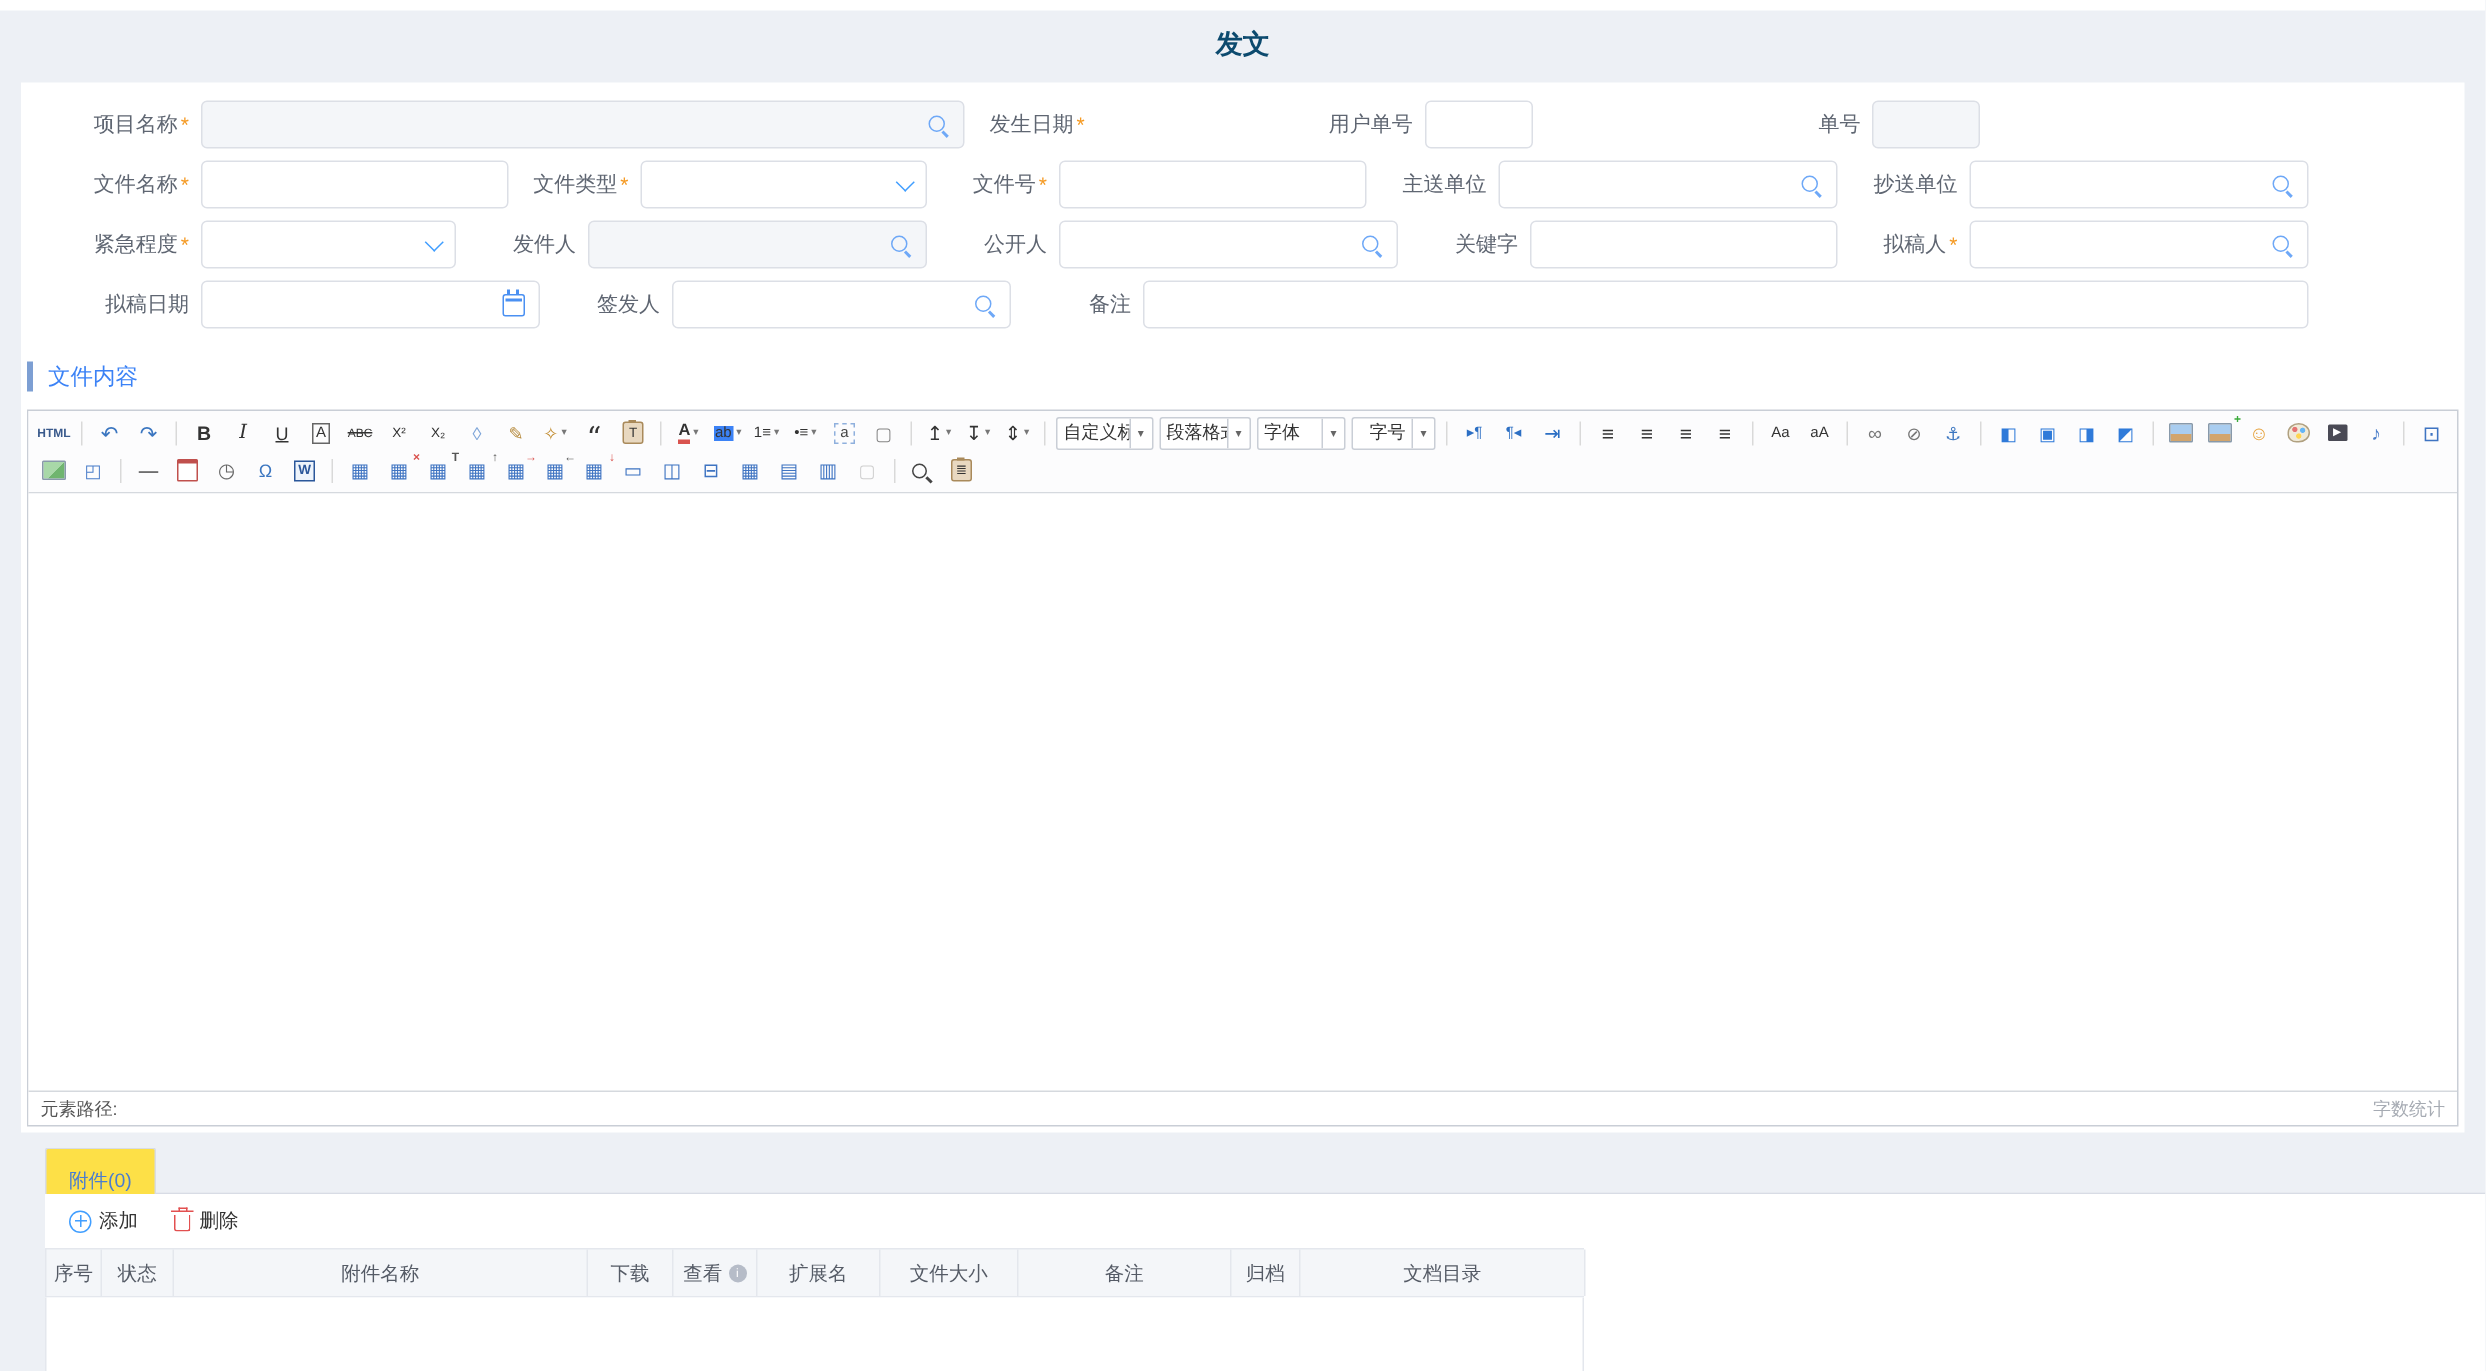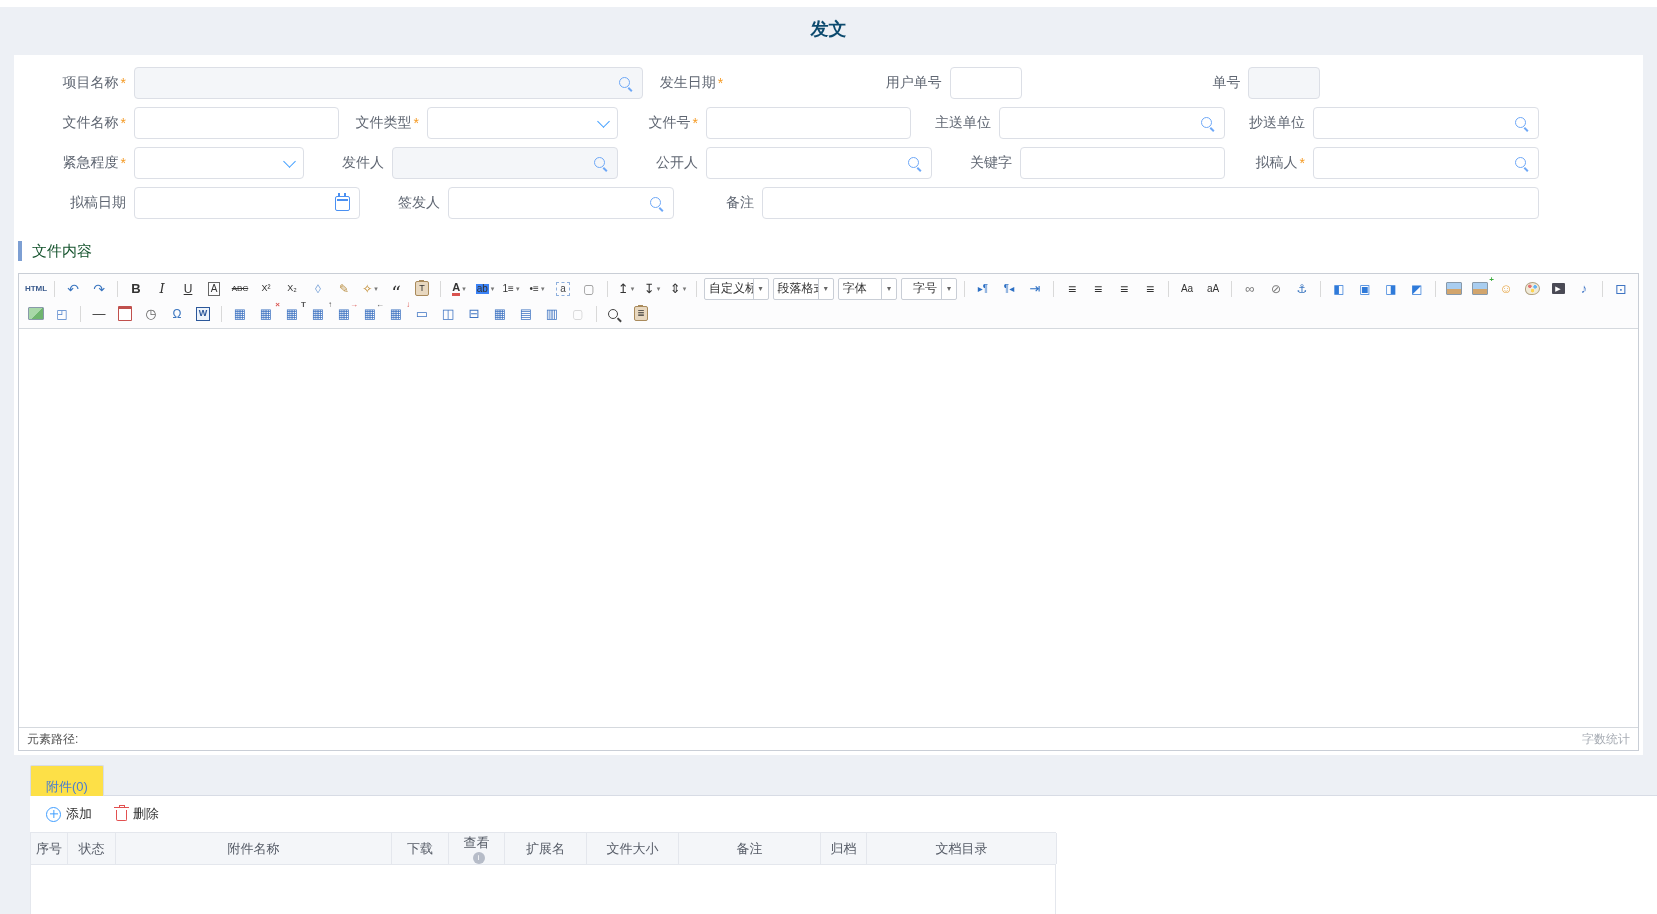--- a/index.html
+++ b/index.html
@@ -21,21 +21,21 @@
   .span5{grid-column:6 / span 5}
   .search-ic{width:15px;height:15px;position:relative;flex:0 0 auto;cursor:pointer}
   .search-ic::before{content:"";position:absolute;left:1px;top:1px;width:9px;height:9px;border:1.5px solid #6ea8f7;border-radius:50%}
   .search-ic::after{content:"";position:absolute;left:11px;top:11px;width:5px;height:1.5px;background:#6ea8f7;transform:rotate(45deg);transform-origin:0 0}
   .cal-ic{width:13px;height:13px;border:1.5px solid #4a90f2;border-radius:2px;position:relative;flex:0 0 auto;cursor:pointer}
   .cal-ic::before{content:"";position:absolute;top:-4px;left:2px;width:1.5px;height:3px;background:#4a90f2;box-shadow:6px 0 0 #4a90f2}
   .cal-ic::after{content:"";position:absolute;top:2.5px;left:1px;right:1px;height:1.5px;background:#4a90f2}
   .chev{width:8px;height:8px;border-right:1.6px solid var(--accent);border-bottom:1.6px solid var(--accent);
         transform:rotate(45deg);margin-top:-4px;flex:0 0 auto}
   
-  .section-title{display:flex;align-items:center;font-size:15px;color:#14532d;margin:22px 0 12px 2px;
+  .section-title{display:flex;align-items:center;font-size:15px;color:#3b82f6;margin:22px 0 12px 2px;
                  border-left:4px solid #7d9fd3;padding-left:10px;height:20px}
   .editor{margin:0 2px;border:1px solid #c9ced6;background:#fff}
   .editor-toolbar{background:#fcfcfd;border-bottom:1px solid #d5d9de;padding:2px 4px}
   .tb-row{display:flex;align-items:center;height:25px}
   .tbi{min-width:20px;height:20px;display:inline-flex;align-items:center;justify-content:center;
        position:relative;margin:0 1px;padding:0 2px;border-radius:2px;cursor:pointer;color:#333}
   .tbi.dis{opacity:.45;cursor:default}
   .tbi .g,.tbi .ov,.tbi .caret{font-style:normal;line-height:1}
   .tbi .g{font-size:12px;display:flex;align-items:center;justify-content:center}
   .ov{position:absolute;top:-3px;right:-2px;font-size:8px;font-weight:bold;text-shadow:0 0 1px #fff}
@@ -534,21 +534,21 @@
           </div>
           <div class="th" style="width: 48px;">
             <span>状态</span>
           </div>
           <div class="th" style="width: 276px;">
             <span>附件名称</span>
           </div>
           <div class="th" style="width: 57px;">
             <span>下载</span>
           </div>
-          <div class="th" style="width: 56px; flex-direction: column;">
+          <div class="th" style="width: 56px;">
             <span>查看</span>
             <i class="hinfo">i</i>
           </div>
           <div class="th" style="width: 82px;">
             <span>扩展名</span>
           </div>
           <div class="th" style="width: 92px;">
             <span>文件大小</span>
           </div>
           <div class="th" style="width: 142px;">

